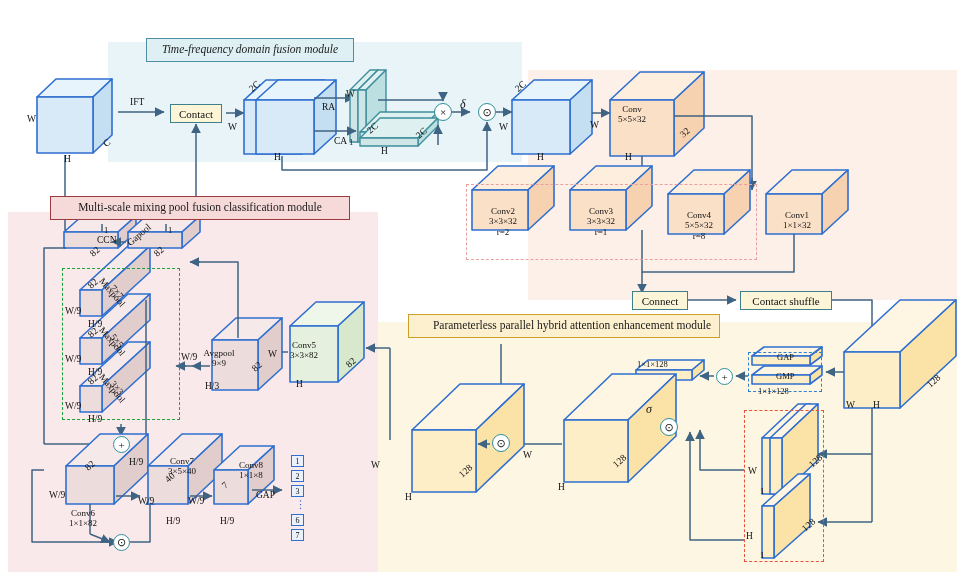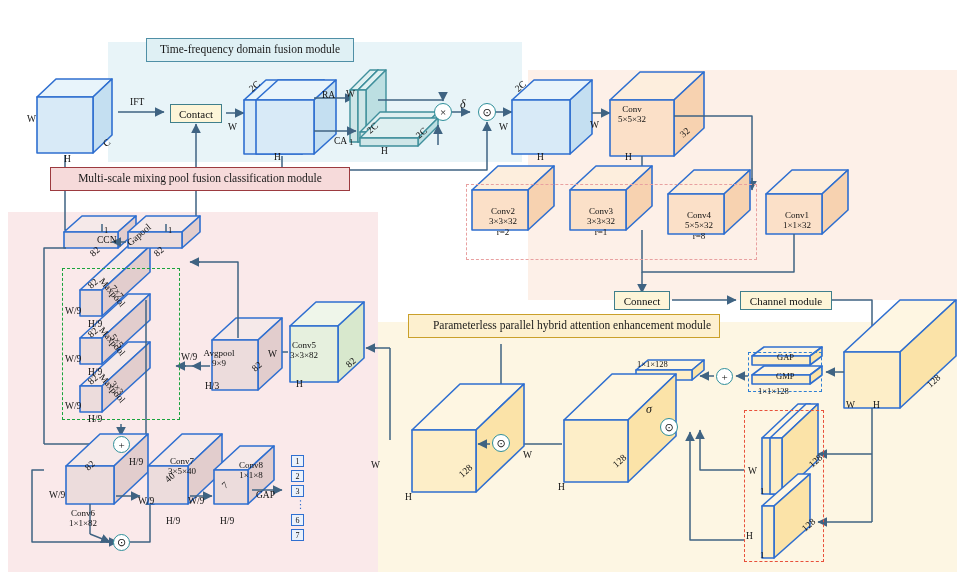--- a/index.html
+++ b/index.html
@@ -8,21 +8,21 @@
   
   .panel{position:absolute;}
   .panel-tf{background:#e8f4f8;}
   .panel-ms{background:#fae9ea;}
   .panel-mf{background:#fdf0e8;}
   .panel-pp{background:#fdf6e3;}
   
   .title{position:absolute;box-sizing:border-box;display:flex;align-items:center;
          justify-content:center;text-align:center;line-height:1.15;
          font-size:11.5px;color:#1a1a1a;border-width:1.4px;border-style:solid;}
-  .t-tf{background:#dff0f4;border-color:#4f8fa6;}
+  .t-tf{background:#dff0f4;border-color:#4f8fa6;font-style:italic;}
   .t-ms{background:#f6dada;border-color:#9c3a3f;}
   .t-mf{background:#fde6d4;border-color:#e0741a;}
   .t-pp{background:#fdf0cf;border-color:#caa02a;padding-left:16px;}
   
   .lbox{position:absolute;box-sizing:border-box;display:flex;align-items:center;
         justify-content:center;background:#fdf5d8;border:1.4px solid #3f7f8c;
         font-size:11px;color:#111;padding:1px 5px;}
   
   .dash{position:absolute;box-sizing:border-box;}
   .dash-green{border:1.8px dashed #19a33c;}
@@ -231,43 +231,43 @@
         <polygon points="214,470 240,446 274,446 248,470" fill="#f5e9e9" stroke="#2f6fd0" stroke-width="1.6"></polygon>
         <polygon points="248,470 274,446 274,480 248,504" fill="#e2cdcd" stroke="#2f6fd0" stroke-width="1.6"></polygon>
         <rect x="214" y="470" width="34" height="34" fill="#ecdcdc" stroke="#2f6fd0" stroke-width="1.6"></rect>
         <polyline points="252,490 282,490" fill="none" stroke="#3f6382" stroke-width="1.5" marker-end="url(#ah)"></polyline>
       </g>
   </svg>
 
   <div class="title t-tf" style="left:146px;top:38px;width:208px;height:24px;">Time-frequency domain fusion module</div>
 
 
-  <div class="title t-ms" style="left:50px;top:167px;width:300px;height:24px;">Multi-scale mixing pool fusion classification module</div>
+  <div class="title t-ms" style="left:50px;top:196px;width:300px;height:24px;">Multi-scale mixing pool fusion classification module</div>
 
   <div class="title t-pp" style="left:408px;top:314px;width:312px;height:24px;">Parameterless parallel hybrid attention enhancement module</div>
 
   <div class="lbox" style="left:170px;top:104px;width:52px;height:19px;">Contact</div>
-  <div class="lbox" style="left:614px;top:291px;width:56px;height:19px;">Connect</div>
-  <div class="lbox" style="left:740px;top:291px;width:92px;height:19px;">Channel module</div>
+  <div class="lbox" style="left:632px;top:291px;width:56px;height:19px;">Connect</div>
+  <div class="lbox" style="left:740px;top:291px;width:92px;height:19px;">Contact shuffle</div>
 
   <div class="dash dash-pink" style="left:466px;top:184px;width:291px;height:76px;"></div>
   <div class="dash dash-green" style="left:62px;top:268px;width:118px;height:152px;"></div>
   <div class="dash dash-blue" style="left:748px;top:352px;width:74px;height:40px;"></div>
   <div class="dash dash-red" style="left:744px;top:410px;width:80px;height:152px;"></div>
 
   <div class="lab" style="left:27px;top:114px;">W</div>
   <div class="lab" style="left:64px;top:154px;">H</div>
   <div class="lab rot" style="left:101px;top:141px;transform:rotate(-40deg);">C</div>
   <div class="lab" style="left:130px;top:97px;">IFT</div>
 
   <div class="lab rot" style="left:247px;top:86px;transform:rotate(-40deg);">2C</div>
   <div class="lab" style="left:228px;top:122px;">W</div>
   <div class="lab" style="left:274px;top:152px;">H</div>
 
-  <div class="lab" style="left:322px;top:90px;">RA</div>
+  <div class="lab" style="left:322px;top:102px;">RA</div>
   <div class="lab" style="left:334px;top:136px;">CA</div>
   <div class="lab" style="left:346px;top:89px;">W</div>
   <div class="lab sm" style="left:349px;top:138px;">1</div>
   <div class="lab rot" style="left:365px;top:128px;transform:rotate(-42deg);">2C</div>
   <div class="lab" style="left:381px;top:146px;">H</div>
   <div class="lab rot" style="left:414px;top:133px;transform:rotate(-42deg);">2C</div>
 
   <div class="op" style="left:434px;top:103px;width:18px;height:18px;">×</div>
   <div class="lab it" style="left:460px;top:98px;">δ</div>
   <div class="op" style="left:478px;top:103px;width:18px;height:18px;">⊙</div>

